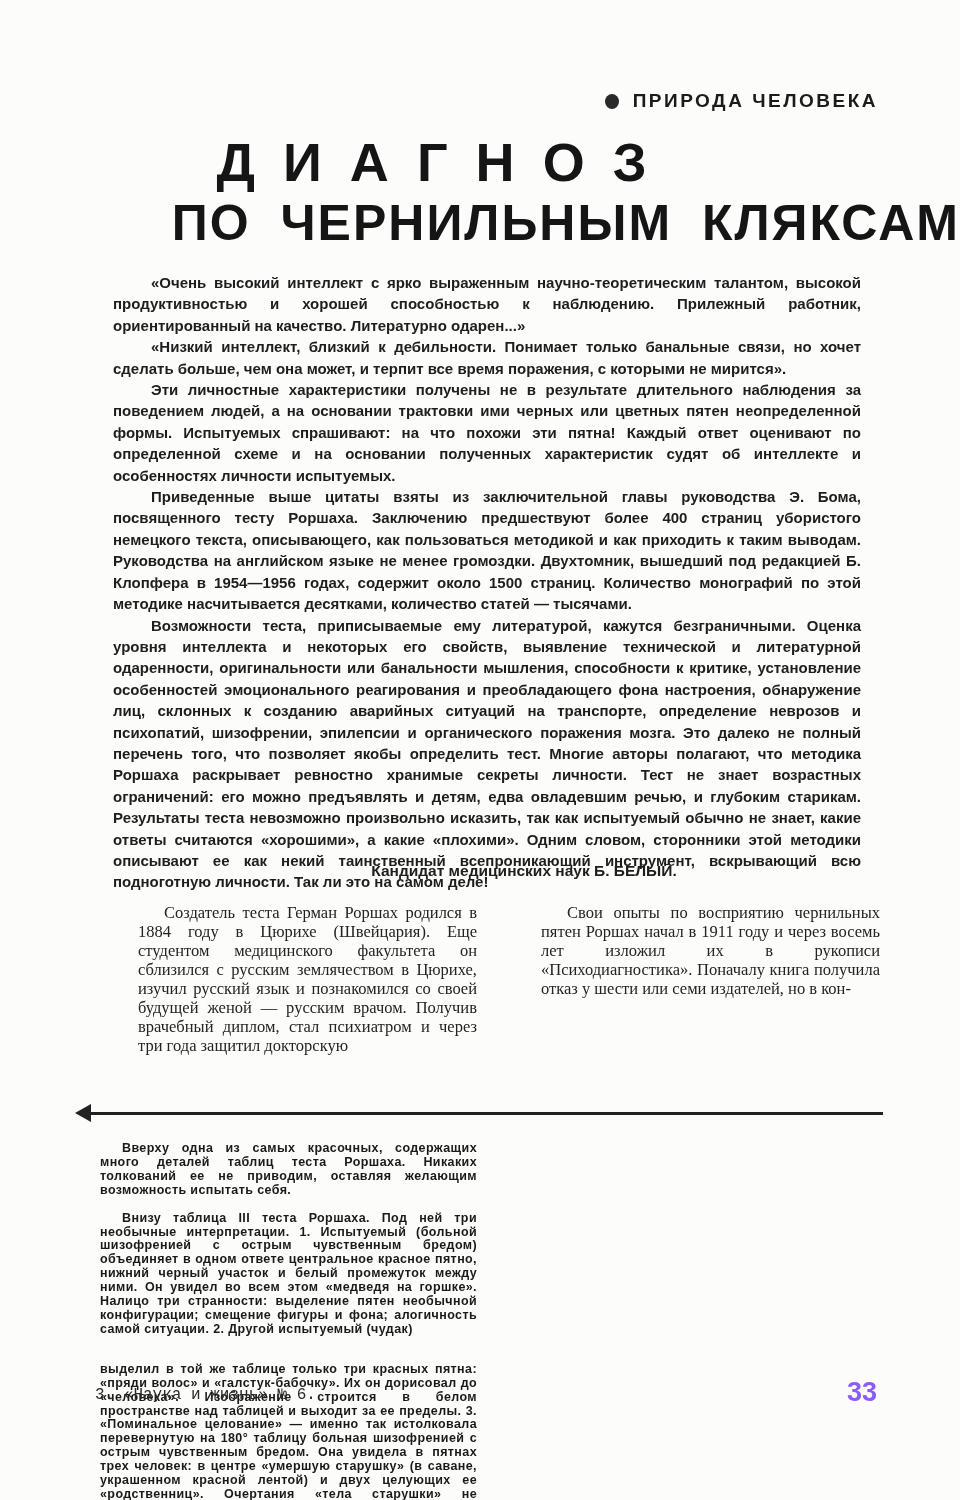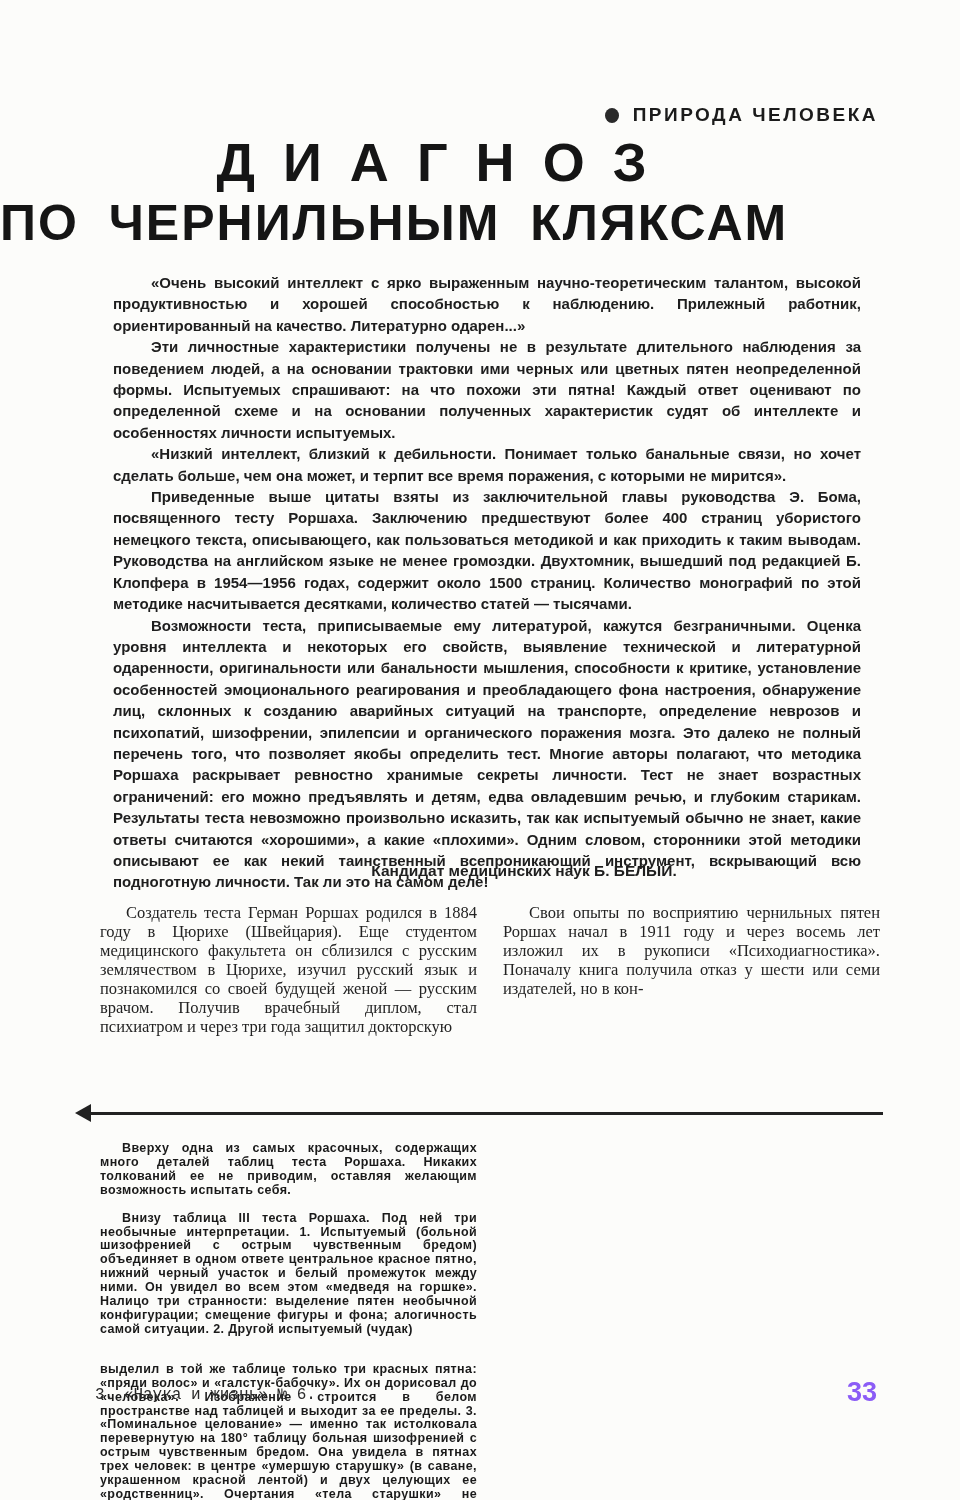--- a/index.html
+++ b/index.html
@@ -6,48 +6,48 @@
   body{
     width:960px;height:1500px;position:relative;
     background:#fcfcfa;color:#1c1c1c;
     font-family:"Liberation Sans",sans-serif;
     -webkit-font-smoothing:antialiased;
     overflow:hidden;
   }
   .abs{position:absolute;}
 
   
-  .rubric{top:104px;right:82px;display:flex;align-items:center;gap:14px;
+  .rubric{top:90px;right:82px;display:flex;align-items:center;gap:14px;
     font-weight:bold;font-size:19px;letter-spacing:2.5px;color:#1b1b1b;}
   .rubric .dot{width:14px;height:15px;border-radius:50%;background:#2a2a2a;display:inline-block;}
 
   
   .title1{top:131px;left:0;width:863px;text-align:center;
     font-weight:bold;font-size:54px;letter-spacing:0.52em;text-indent:0.52em;color:#151515;}
-  .title2{top:194px;left:0;width:960px;text-align:left;
+  .title2{top:194px;left:0;width:960px;text-align:right;
     font-weight:bold;font-size:50px;letter-spacing:2px;word-spacing:14px;color:#151515;}
 
   
   .intro{top:272px;left:113px;width:748px;
     font-weight:bold;font-size:15px;line-height:21.4px;text-align:justify;color:#1e1e1e;}
   .intro p{margin:0;text-indent:38px;}
 
   
   .byline{top:862px;left:0;width:960px;text-align:center;
     font-weight:bold;font-size:15.5px;color:#1e1e1e;padding-left:44px;}
 
   
   .about{top:903px;left:100px;width:780px;display:flex;gap:26px;}
   .about .col{width:377px;
     font-family:"Liberation Serif",serif;font-size:16.5px;line-height:19px;
     text-align:justify;color:#232323;}
   .about-heading{font-family:"Liberation Sans",sans-serif;font-weight:bold;
     font-size:16.5px;letter-spacing:4px;text-align:center;margin:6px 0 22px 0;color:#161616;}
   .about .col p{margin:0;}
-  .about .col p.ind{text-indent:26px;}
+  .about .col p.ind{text-indent:26px;margin-left:38px;}
 
   
   .pointer{top:1103px;left:75px;width:810px;height:20px;}
   .pointer .shaft{position:absolute;left:8px;top:9px;width:800px;height:2.5px;background:#222;}
   .pointer .head{position:absolute;left:0;top:1px;width:0;height:0;
     border-top:9px solid transparent;border-bottom:9px solid transparent;border-right:16px solid #222;}
 
   
   .captions{top:1142px;left:100px;width:780px;display:flex;gap:26px;flex-direction:column;}
   .captions .col{width:377px;font-weight:bold;font-size:12.5px;line-height:13.9px;
@@ -67,22 +67,22 @@
 <div class="abs rubric">
   <span class="dot"></span>
   <span>ПРИРОДА ЧЕЛОВЕКА</span>
 </div>
 
 <div class="abs title1">ДИАГНОЗ</div>
 <div class="abs title2">ПО ЧЕРНИЛЬНЫМ КЛЯКСАМ</div>
 
 <div class="abs intro">
   <p>«Очень высокий интеллект с ярко выраженным научно-теоретическим талантом, высокой продуктивностью и хорошей способностью к наблюдению. Прилежный работник, ориентированный на качество. Литературно одарен...»</p>
+  <p>«Низкий интеллект, близкий к дебильности. Понимает только банальные связи, но хочет сделать больше, чем она может, и терпит все время поражения, с которыми не мирится».</p>
   <p>Эти личностные характеристики получены не в результате длительного наблюдения за поведением людей, а на основании трактовки ими черных или цветных пятен неопределенной формы. Испытуемых спрашивают: на что похожи эти пятна! Каждый ответ оценивают по определенной схеме и на основании полученных характеристик судят об интеллекте и особенностях личности испытуемых.</p>
-  <p>«Низкий интеллект, близкий к дебильности. Понимает только банальные связи, но хочет сделать больше, чем она может, и терпит все время поражения, с которыми не мирится».</p>
   <p>Приведенные выше цитаты взяты из заключительной главы руководства Э. Бома, посвященного тесту Роршаха. Заключению предшествуют более 400 страниц убористого немецкого текста, описывающего, как пользоваться методикой и как приходить к таким выводам. Руководства на английском языке не менее громоздки. Двухтомник, вышедший под редакцией Б. Клопфера в 1954—1956 годах, содержит около 1500 страниц. Количество монографий по этой методике насчитывается десятками, количество статей — тысячами.</p>
   <p>Возможности теста, приписываемые ему литературой, кажутся безграничными. Оценка уровня интеллекта и некоторых его свойств, выявление технической и литературной одаренности, оригинальности или банальности мышления, способности к критике, установление особенностей эмоционального реагирования и преобладающего фона настроения, обнаружение лиц, склонных к созданию аварийных ситуаций на транспорте, определение неврозов и психопатий, шизофрении, эпилепсии и органического поражения мозга. Это далеко не полный перечень того, что позволяет якобы определить тест. Многие авторы полагают, что методика Роршаха раскрывает ревностно хранимые секреты личности. Тест не знает возрастных ограничений: его можно предъявлять и детям, едва овладевшим речью, и глубоким старикам. Результаты теста невозможно произвольно исказить, так как испытуемый обычно не знает, какие ответы считаются «хорошими», а какие «плохими». Одним словом, сторонники этой методики описывают ее как некий таинственный всепроникающий инструмент, вскрывающий всю подноготную личности. Так ли это на самом деле!</p>
 </div>
 
 <div class="abs byline">Кандидат медицинских наук Б. БЕЛЫЙ.</div>
 
 <div class="abs about">
   <div class="col">
     <p class="ind">Создатель теста Герман Роршах родился в 1884 году в Цюрихе (Швейцария). Еще студентом медицинского факультета он сблизился с русским землячеством в Цюрихе, изучил русский язык и познакомился со своей будущей женой — русским врачом. Получив врачебный диплом, стал психиатром и через три года защитил докторскую</p>
   </div>

